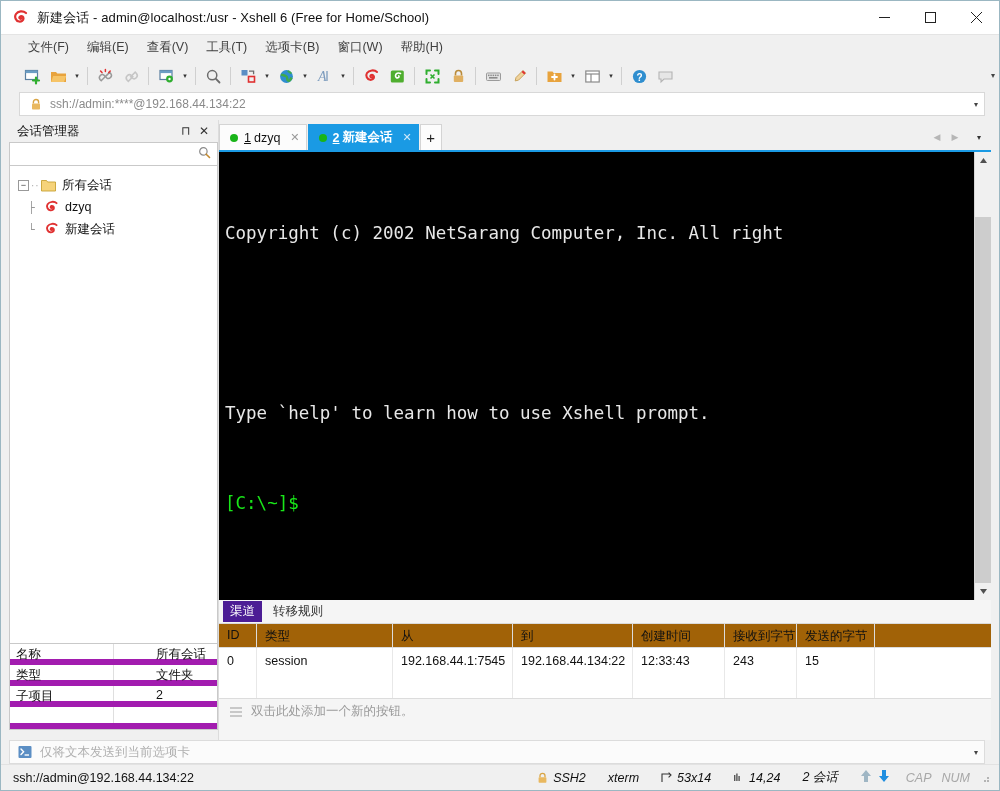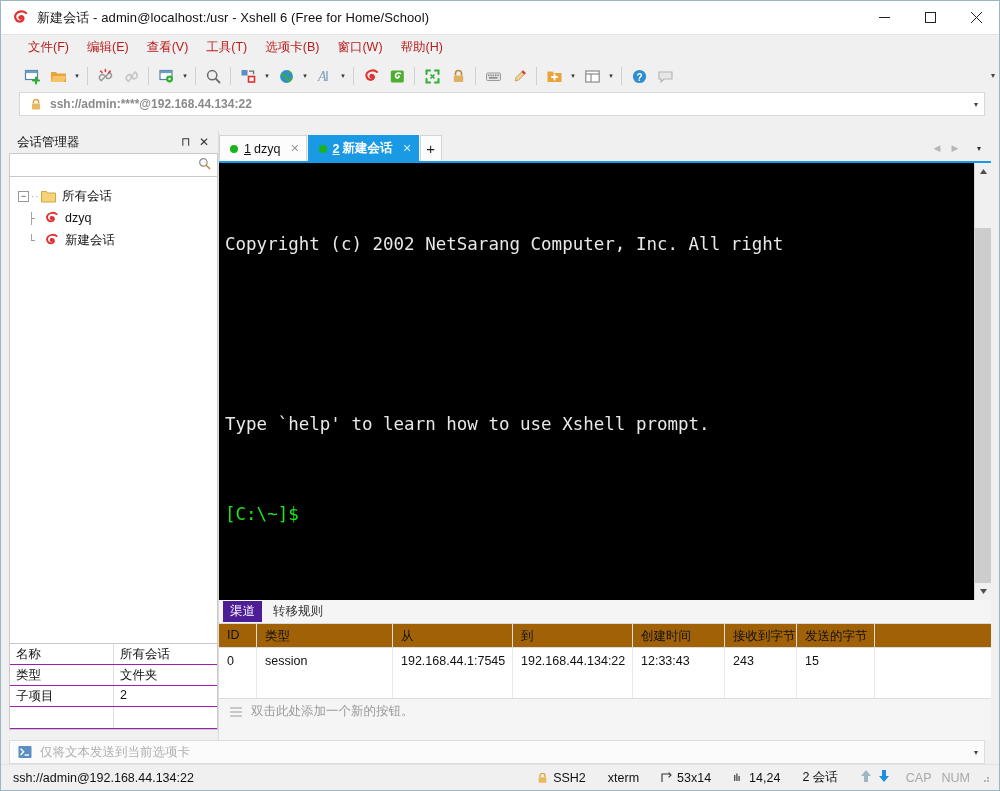--- a/index.html
+++ b/index.html
@@ -31,44 +31,43 @@
   .win-btn {
     width: 46px; height: 34px; display: flex; align-items: center; justify-content: center;
     color: #222; font-size: 13px;
   }
 
   
   .menubar {
     height: 26px; background: #f0f0f0; display: flex; align-items: center;
     padding-left: 18px; border-bottom: 1px solid #f0f0f0; flex: none;
   }
-  .menu-item { padding: 3px 9px; font-size: 12.5px; color: #b91c1c; white-space: nowrap; }
+  .menu-item { padding: 3px 9px; font-size: 12.5px; color: #404040; white-space: nowrap; }
 
   
   .toolbar {
     height: 30px; background: #f0f0f0; display: flex; align-items: center;
     padding-left: 18px; flex: none; position: relative;
   }
   .tb-btn { width: 26px; height: 24px; display: flex; align-items: center; justify-content: center; }
   .tb-caret {
     width: 12px; height: 24px; display: flex; align-items: center; justify-content: center;
     font-size: 7px; color: #333;
   }
   .tb-sep { width: 1px; height: 18px; background: #d0d0d0; margin: 0 4px; }
   .tb-overflow {
     position: absolute; right: 4px; top: 10px;
     font-size: 8px; color: #444;
   }
 
   
   .addrbar {
-    height: 24px; margin: 1px 14px 15px 18px; background: #fff;
+    height: 24px; margin: 1px 14px 4px 18px; background: #fff;
     border: 1px solid #d8d8d8; display: flex; align-items: center; flex: none;
     position: relative;
-    font-weight: bold;
   }
   .addrbar .lockico { margin: 0 8px 0 10px; display: flex; }
   .addrbar .addrtext { color: #8a8a8a; font-size: 12px; }
   .addrbar .addrcaret { position: absolute; right: 6px; font-size: 8px; color: #444; }
 
   
   .hintbar {
     height: 24px; display: flex; align-items: center; padding-left: 20px;
     color: #8a8a8a; font-size: 12px; flex: none;
   }
@@ -104,21 +103,21 @@
     width: 11px; height: 11px; border: 1px solid #999; background: #fff;
     display: flex; align-items: center; justify-content: center;
     font-size: 9px; line-height: 9px; color: #333; margin-right: 2px; flex: none;
   }
   .tree-dots { width: 10px; color: #aaa; font-size: 10px; letter-spacing: 1px; flex:none; }
   .tree-ico { margin-right: 6px; display: flex; flex: none; }
   .tree-child { padding-left: 18px; }
   .tree-elbow { width: 16px; color: #999; font-size: 11px; flex: none; font-family: "DejaVu Sans Mono", monospace; }
 
   .sb-props { flex: none; border: 1px solid #c9c9c9; border-top: none; background: #fff; }
-  .prop-row { display: flex; height: 21px; border-bottom: 1px solid #a21caf; }
+  .prop-row { display: flex; height: 21px; border-bottom: 6px solid #a21caf; gap: 36px; }
   .prop-k { width: 104px; padding: 2px 0 0 6px; font-size: 12.5px; color: #111; border-right: 1px solid #dfdfdf; }
   .prop-v { flex: 1; padding: 2px 0 0 6px; font-size: 12.5px; color: #111; }
   .prop-row.empty { height: 22px; }
 
   .sb-footer { height: 10px; flex: none; }
 
   
   .main { flex: 1; display: flex; flex-direction: column; min-width: 0; padding-right: 8px; }
 
   
@@ -197,21 +196,21 @@
   .sendbar .sb-ph { color: #b0b0b0; font-size: 12.5px; }
   .sendbar .sb-caret { position: absolute; right: 6px; font-size: 8px; color: #444; }
 
   
   .statusbar {
     height: 26px; background: #f0f0f0; display: flex; align-items: center;
     flex: none; border-top: 1px solid #e2e2e2; padding-left: 12px;
   }
   .st-url { font-size: 12.5px; color: #111; }
   .st-right { margin-left: auto; display: flex; align-items: center; padding-right: 8px; }
-  .st-cell { display: flex; align-items: center; font-size: 12.5px; color: #111; padding: 0 11px; }
+  .st-cell { display: flex; align-items: center; font-size: 12.5px; color: #111; padding: 0 11px; font-style: italic; }
   .st-cell.dim { color: #a8a8a8; padding: 0 5px; }
   .st-cell .sico { margin-right: 5px; display: flex; }
   .st-grip { width: 12px; height: 12px; margin-left: 4px; }
 </style>
 </head>
 <body>
 
 <div id="app">
 
   <div class="titlebar">

